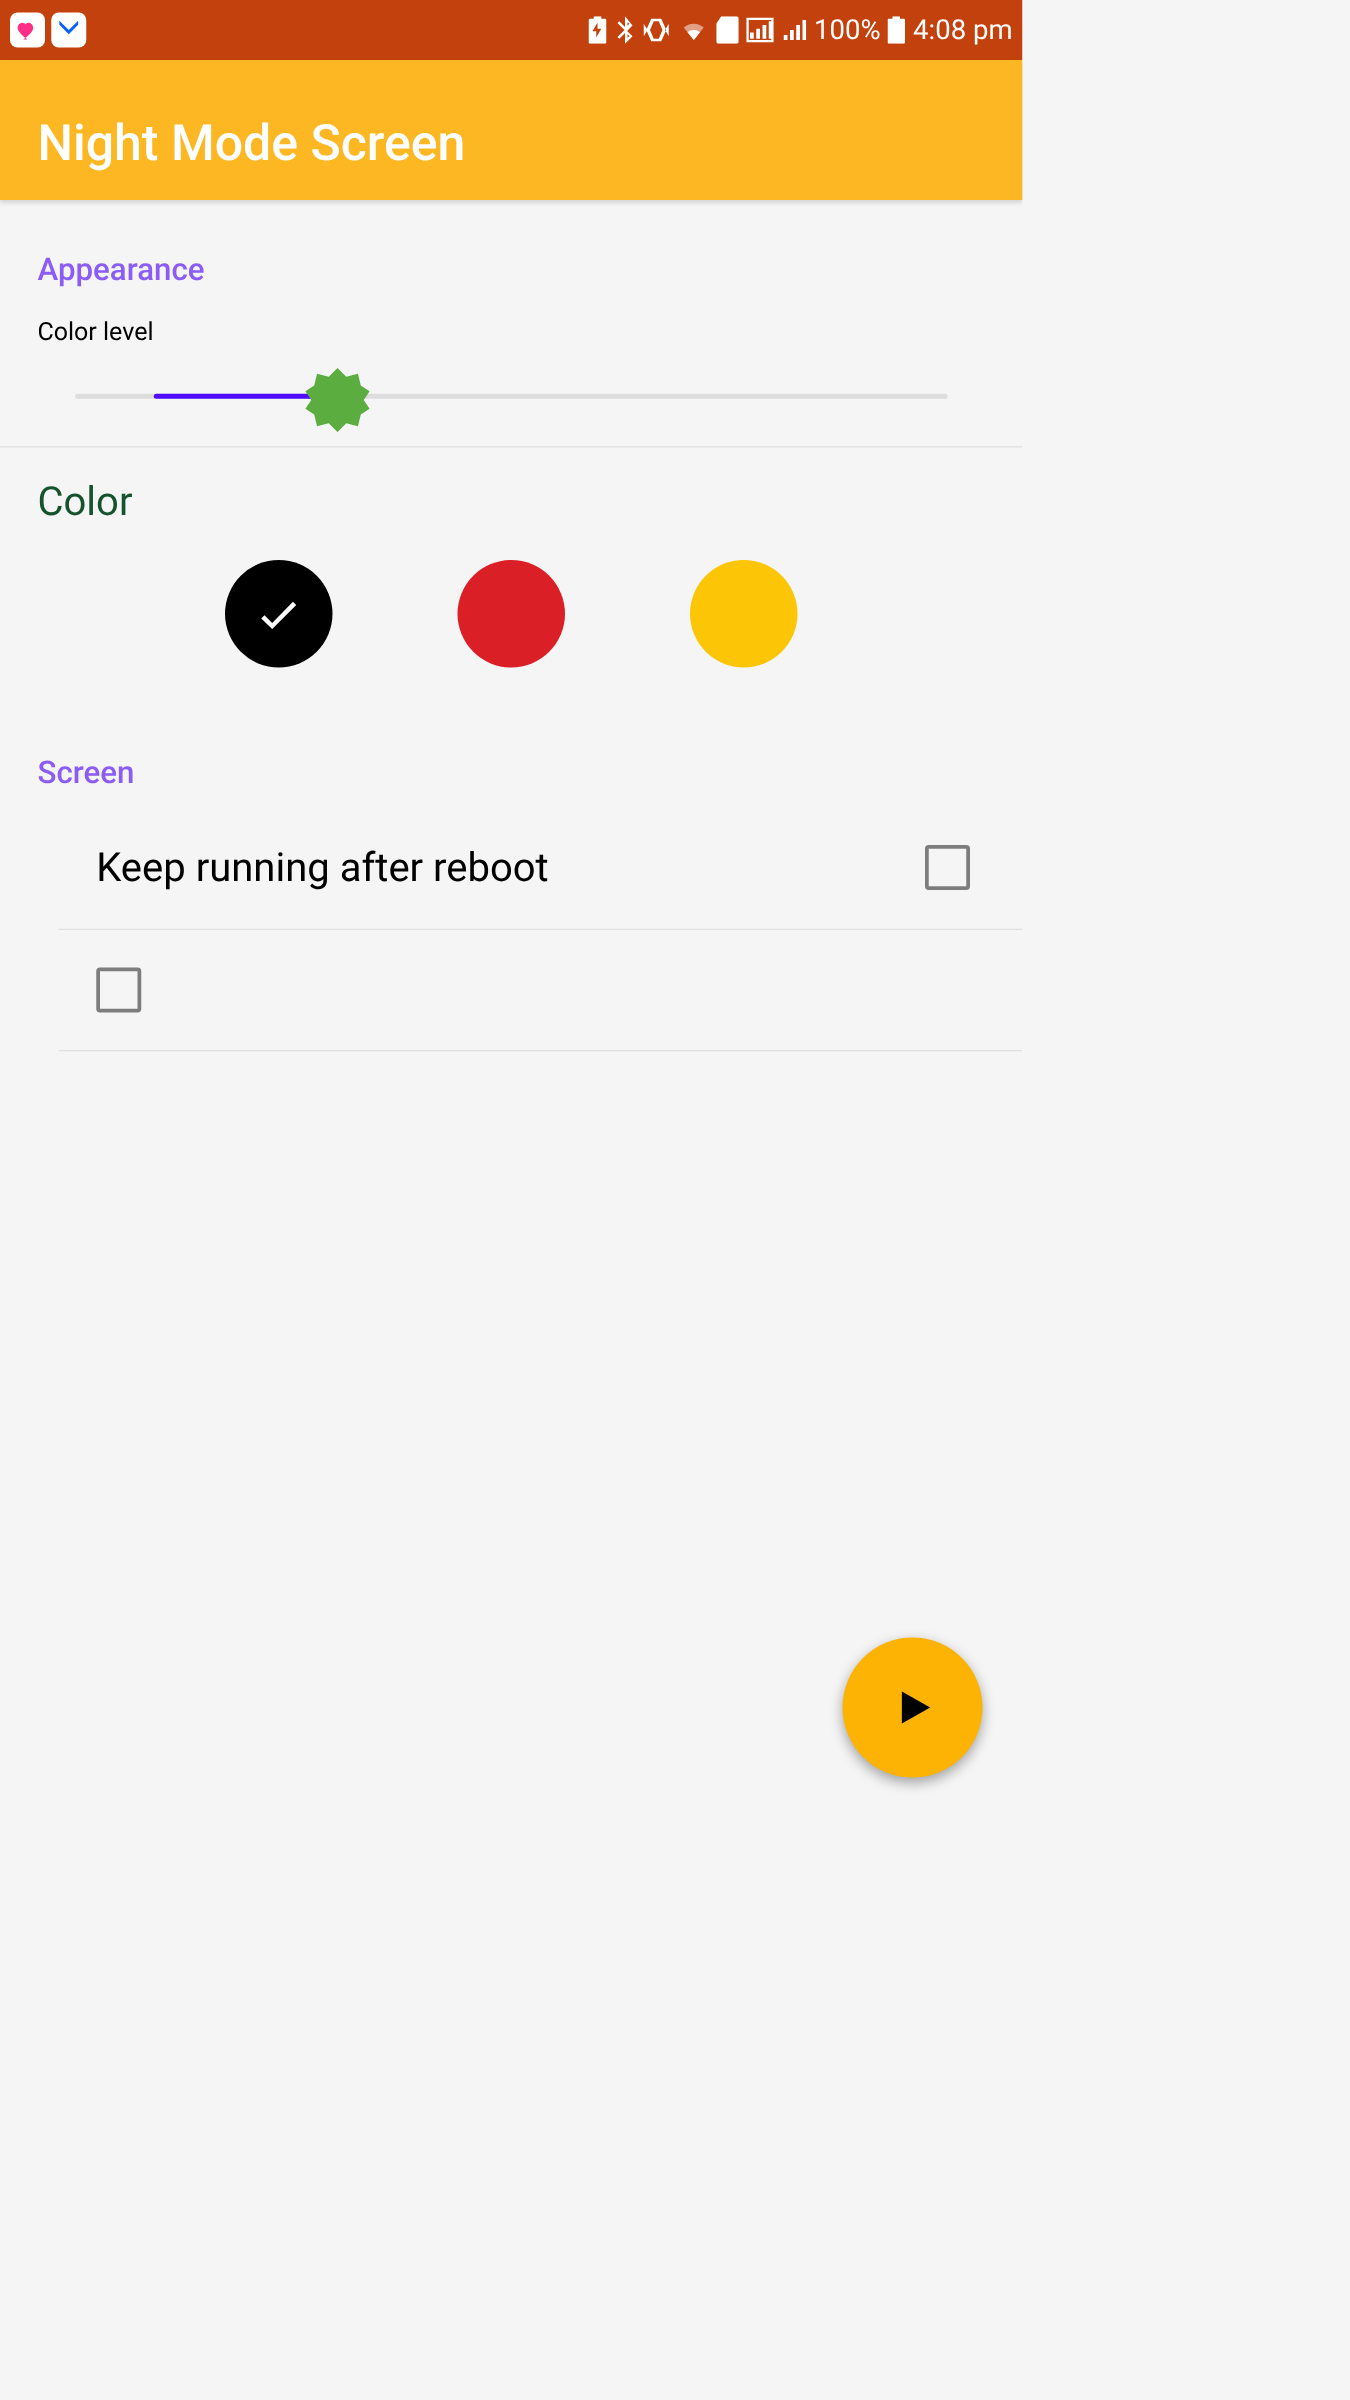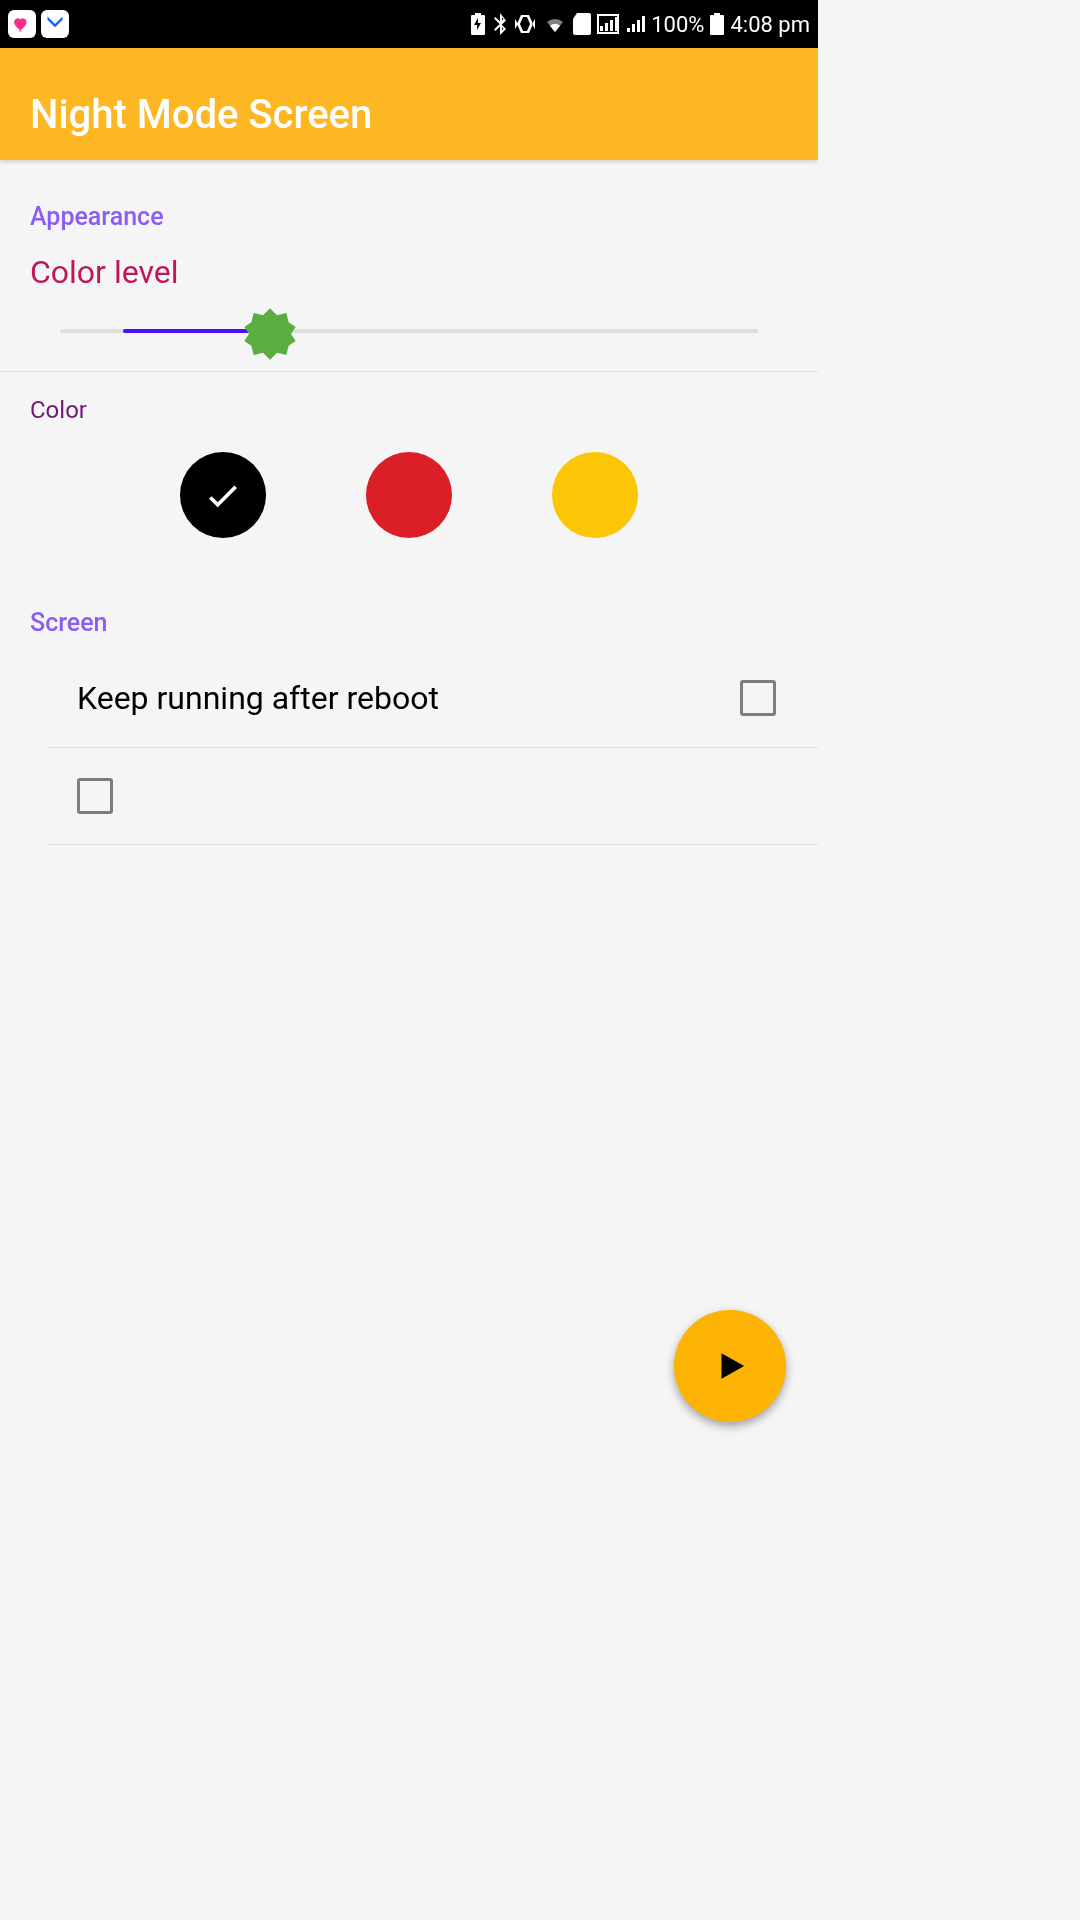--- a/index.html
+++ b/index.html
@@ -6,21 +6,21 @@
     body {
       width: 818px;
       height: 1454px;
       font-family: Roboto, -apple-system, sans-serif;
       background: #f5f5f5;
       position: relative;
       overflow: hidden;
     }
     .status-bar {
       height: 48px;
-      background: #000000;
+      background: #c2410c;
       display: flex;
       align-items: center;
       justify-content: space-between;
       padding: 0 8px;
     }
     .status-left { display: flex; gap: 5px; }
     .app-icon-sm {
       width: 28px;
       height: 28px;
       background: white;
@@ -47,22 +47,22 @@
       box-shadow: 0 2px 4px rgba(0,0,0,0.15);
     }
     .app-title { color: white; font-size: 40px; font-weight: 500; margin-top: 20px; }
     .section-header {
       color: #8b5cf6;
       font-size: 25px;
       font-weight: 500;
       padding: 42px 30px 12px 30px;
     }
     .setting-label {
-      color: #be185d;
-      font-size: 32px;
+      color: #000000;
+      font-size: 20px;
       padding: 10px 30px 6px 30px;
     }
     .slider-container {
       padding: 32px 60px 38px 60px;
       position: relative;
       border-bottom: 1px solid #e0e0e0;
     }
     .slider-track {
       height: 4px;
       background: #dddddd;
@@ -81,21 +81,21 @@
       position: absolute;
       left: 33%;
       top: 50%;
       transform: translate(-50%, -50%);
       width: 56px;
       height: 56px;
       display:flex;
       align-items:center;
       justify-content:center;
     }
-    .color-label { padding: 24px 30px 8px 30px; font-size: 24px; color:#701a75; }
+    .color-label { padding: 24px 30px 8px 30px; font-size: 32px; color:#14532d; }
     .color-row {
       display: flex;
       justify-content: space-evenly;
       padding: 20px 80px 60px 80px;
     }
     .color-dot {
       width: 86px;
       height: 86px;
       border-radius: 50%;
       display: flex;

